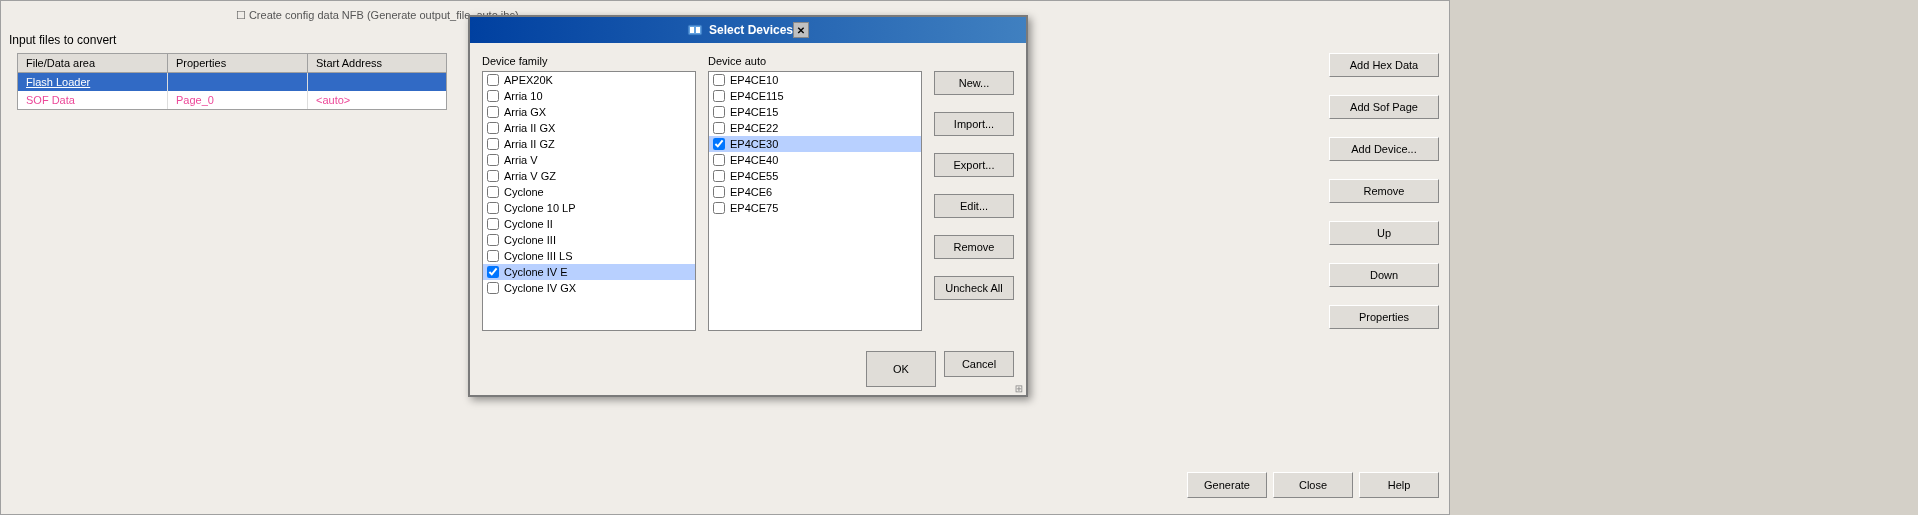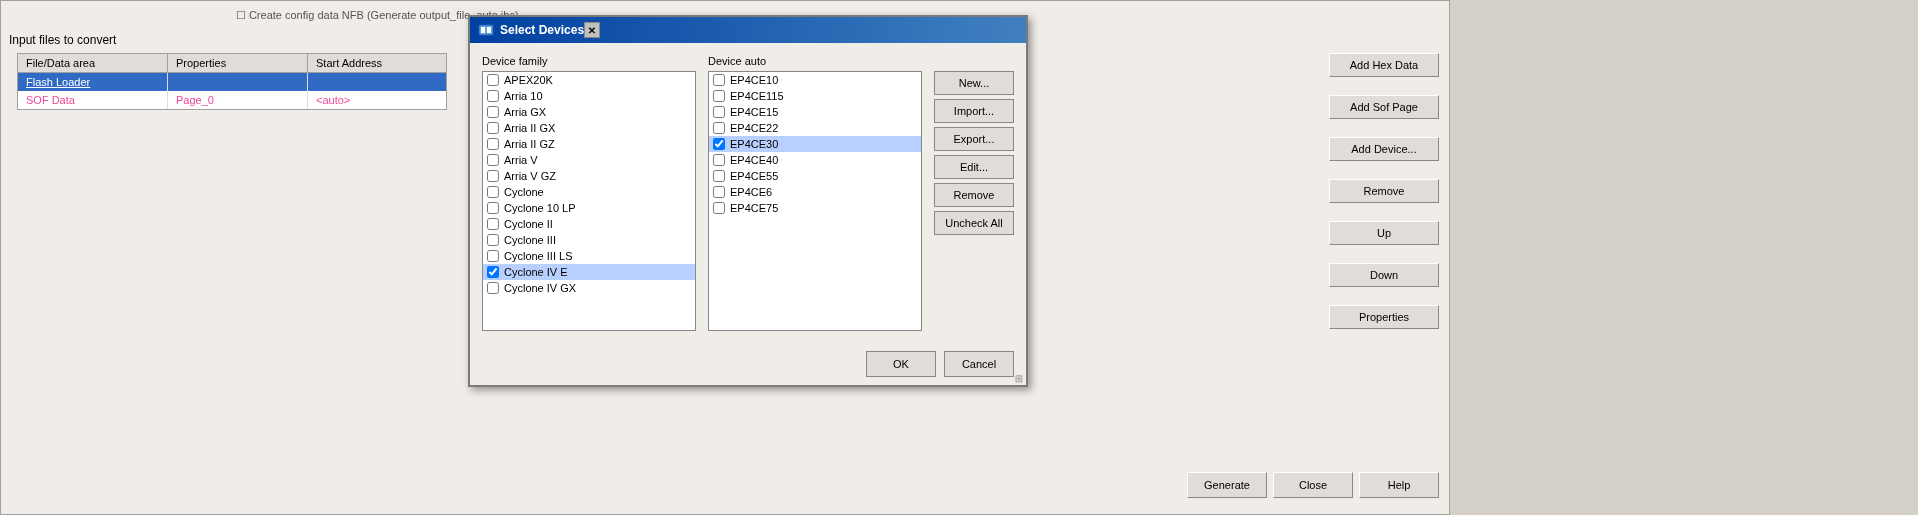--- a/index.html
+++ b/index.html
@@ -132,21 +132,21 @@
       border: 2px solid #7a7a7a;
       box-shadow: 3px 3px 8px rgba(0,0,0,0.4);
     }
 
     .dialog-titlebar {
       background: linear-gradient(to right, #0040a0, #4080c0);
       color: #fff;
       padding: 5px 8px;
       display: flex;
       align-items: center;
-      justify-content: flex-start;
+      justify-content: center;
       font-size: 12px;
       font-weight: bold;
     }
 
     .dialog-title-left {
       display: flex;
       align-items: center;
       gap: 6px;
     }
 
@@ -203,21 +203,21 @@
 
     .list-item input[type="checkbox"] {
       margin-right: 5px;
       width: 12px;
       height: 12px;
     }
 
     .device-buttons {
       display: flex;
       flex-direction: column;
-      gap: 4px;
+      gap: 17px;
       justify-content: flex-start;
       padding-top: 16px;
     }
 
     .btn-dialog {
       width: 80px;
       height: 24px;
       background: #e0ddd8;
       border: 1px solid #888;
       font-size: 11px;
@@ -228,21 +228,21 @@
 
     .dialog-footer {
       display: flex;
       justify-content: flex-end;
       gap: 8px;
       padding: 8px 12px;
     }
 
     .btn-ok {
       width: 70px;
-      height: 26px;
+      height: 36px;
       background: #e0ddd8;
       border: 1px solid #888;
       font-size: 11px;
       cursor: pointer;
     }
     .btn-cancel {
       width: 70px;
       height: 26px;
       background: #e0ddd8;
       border: 1px solid #888;

